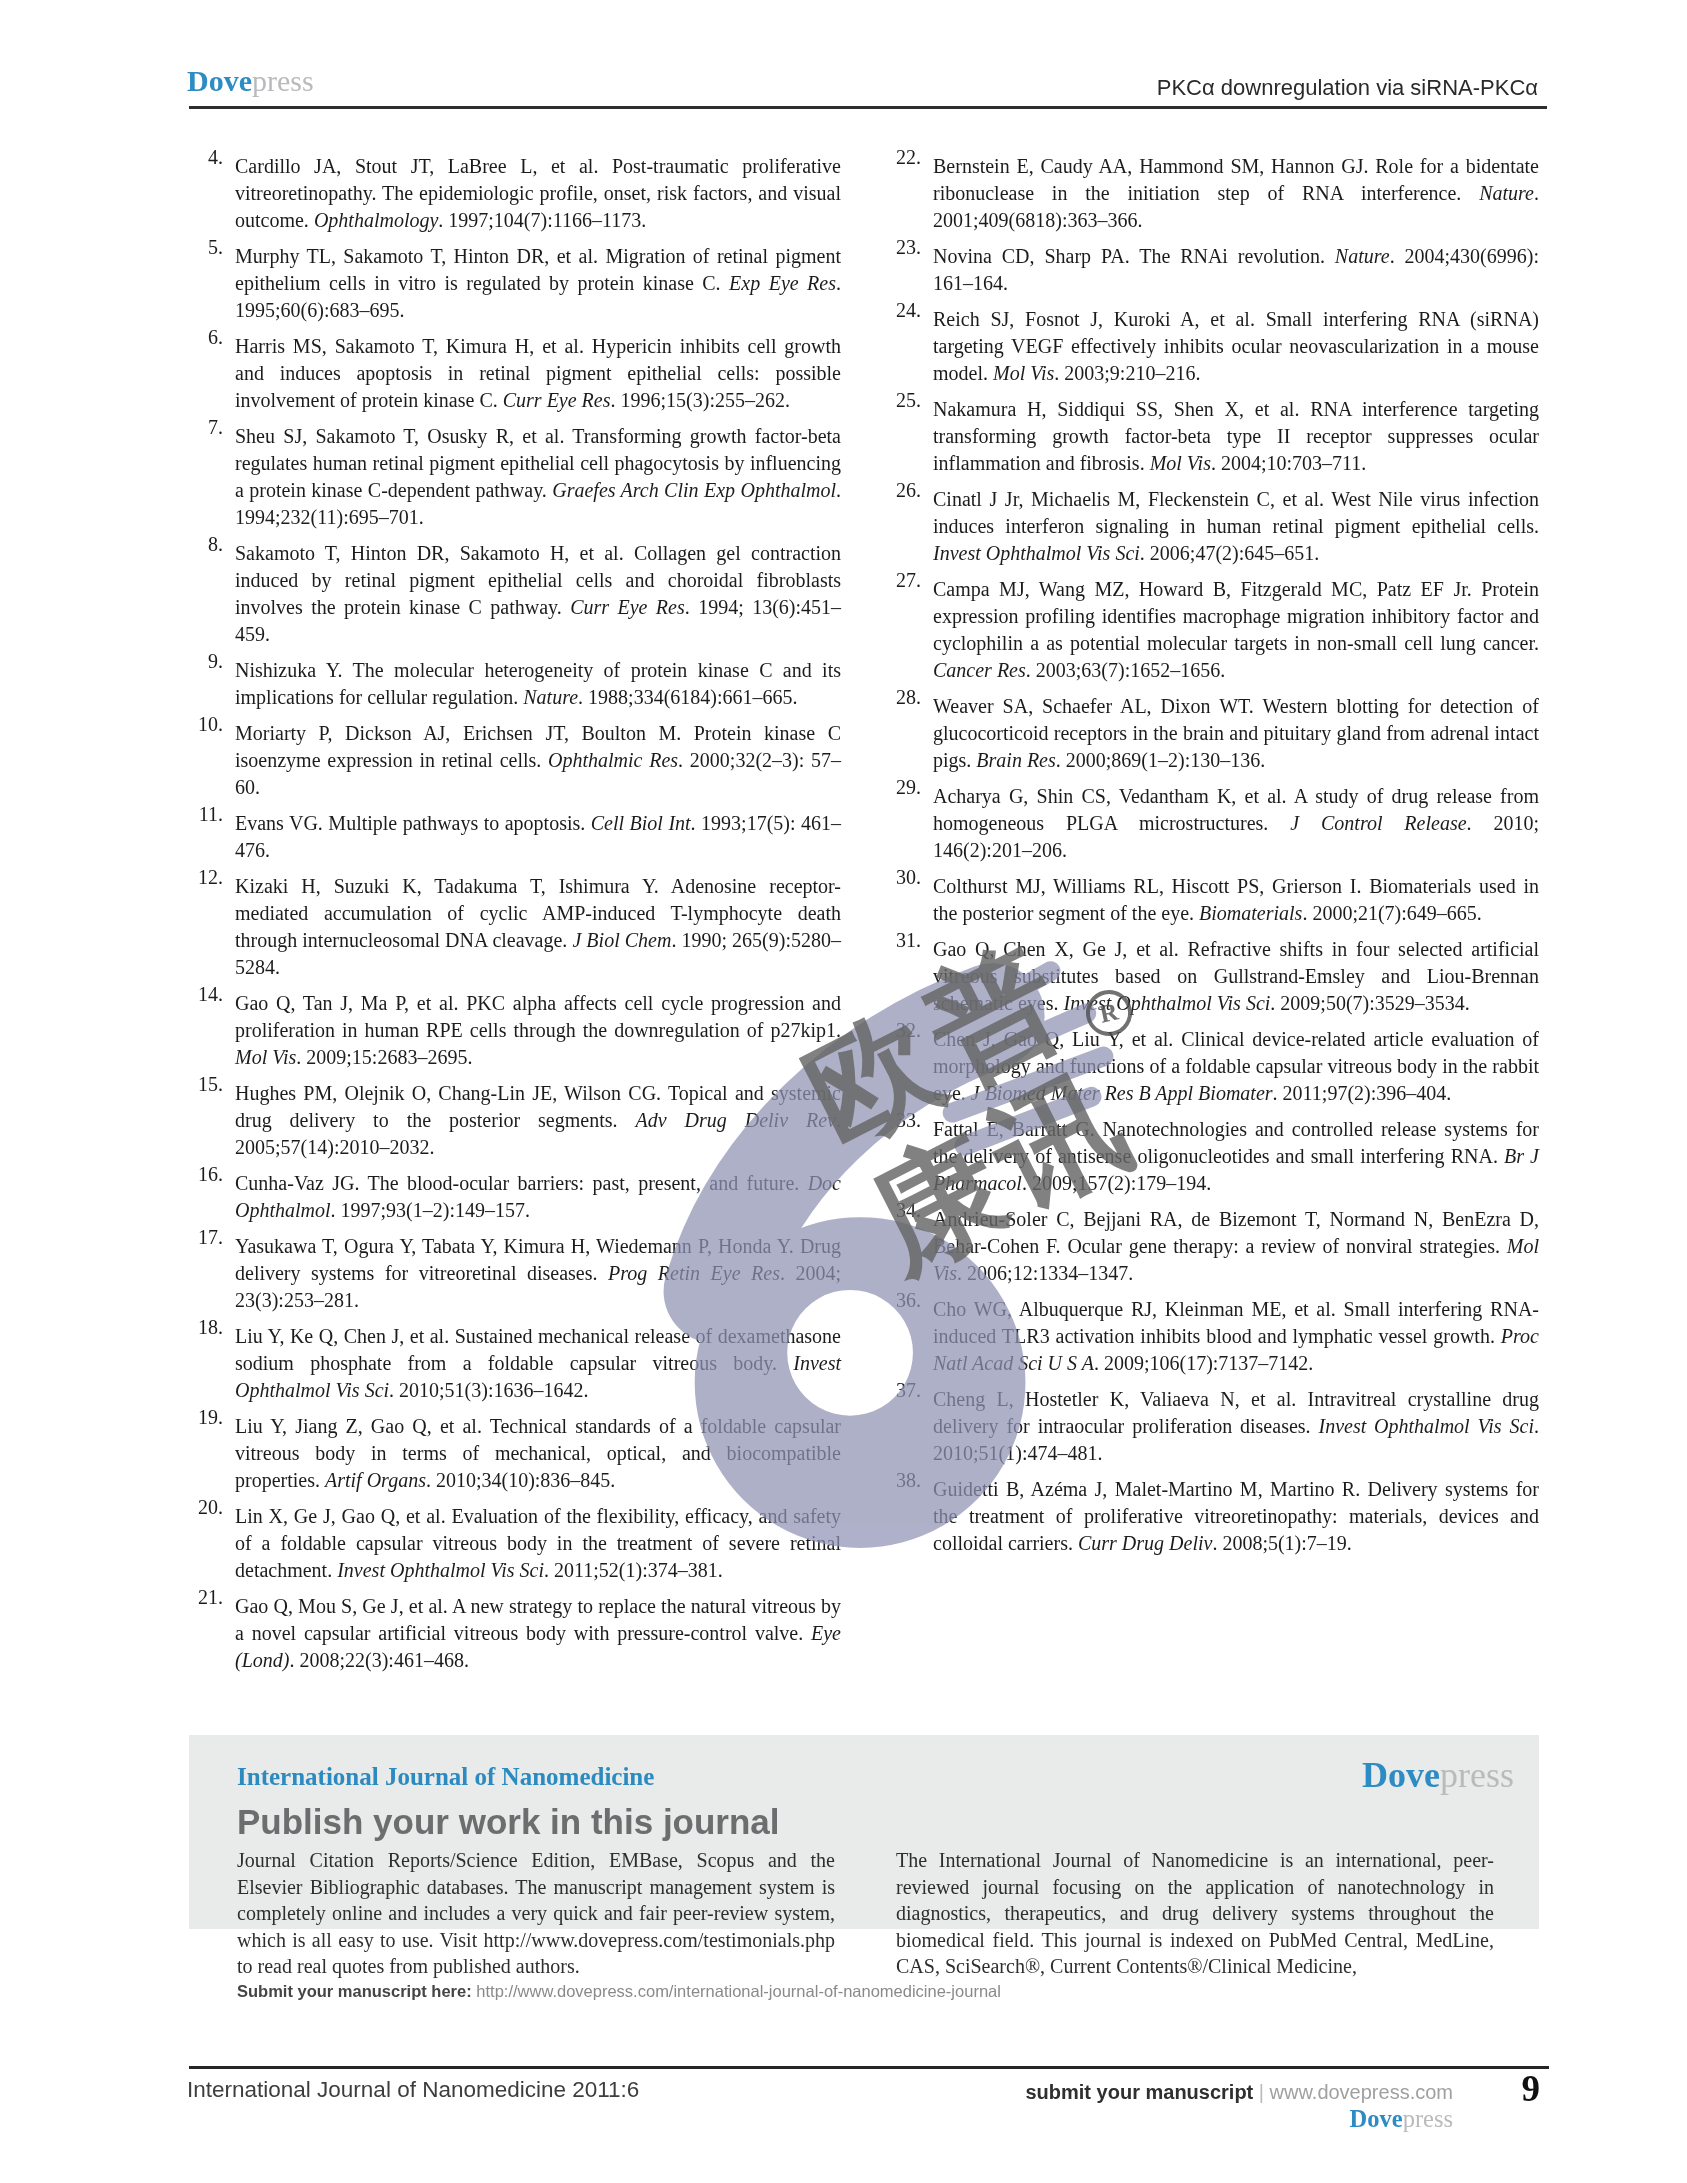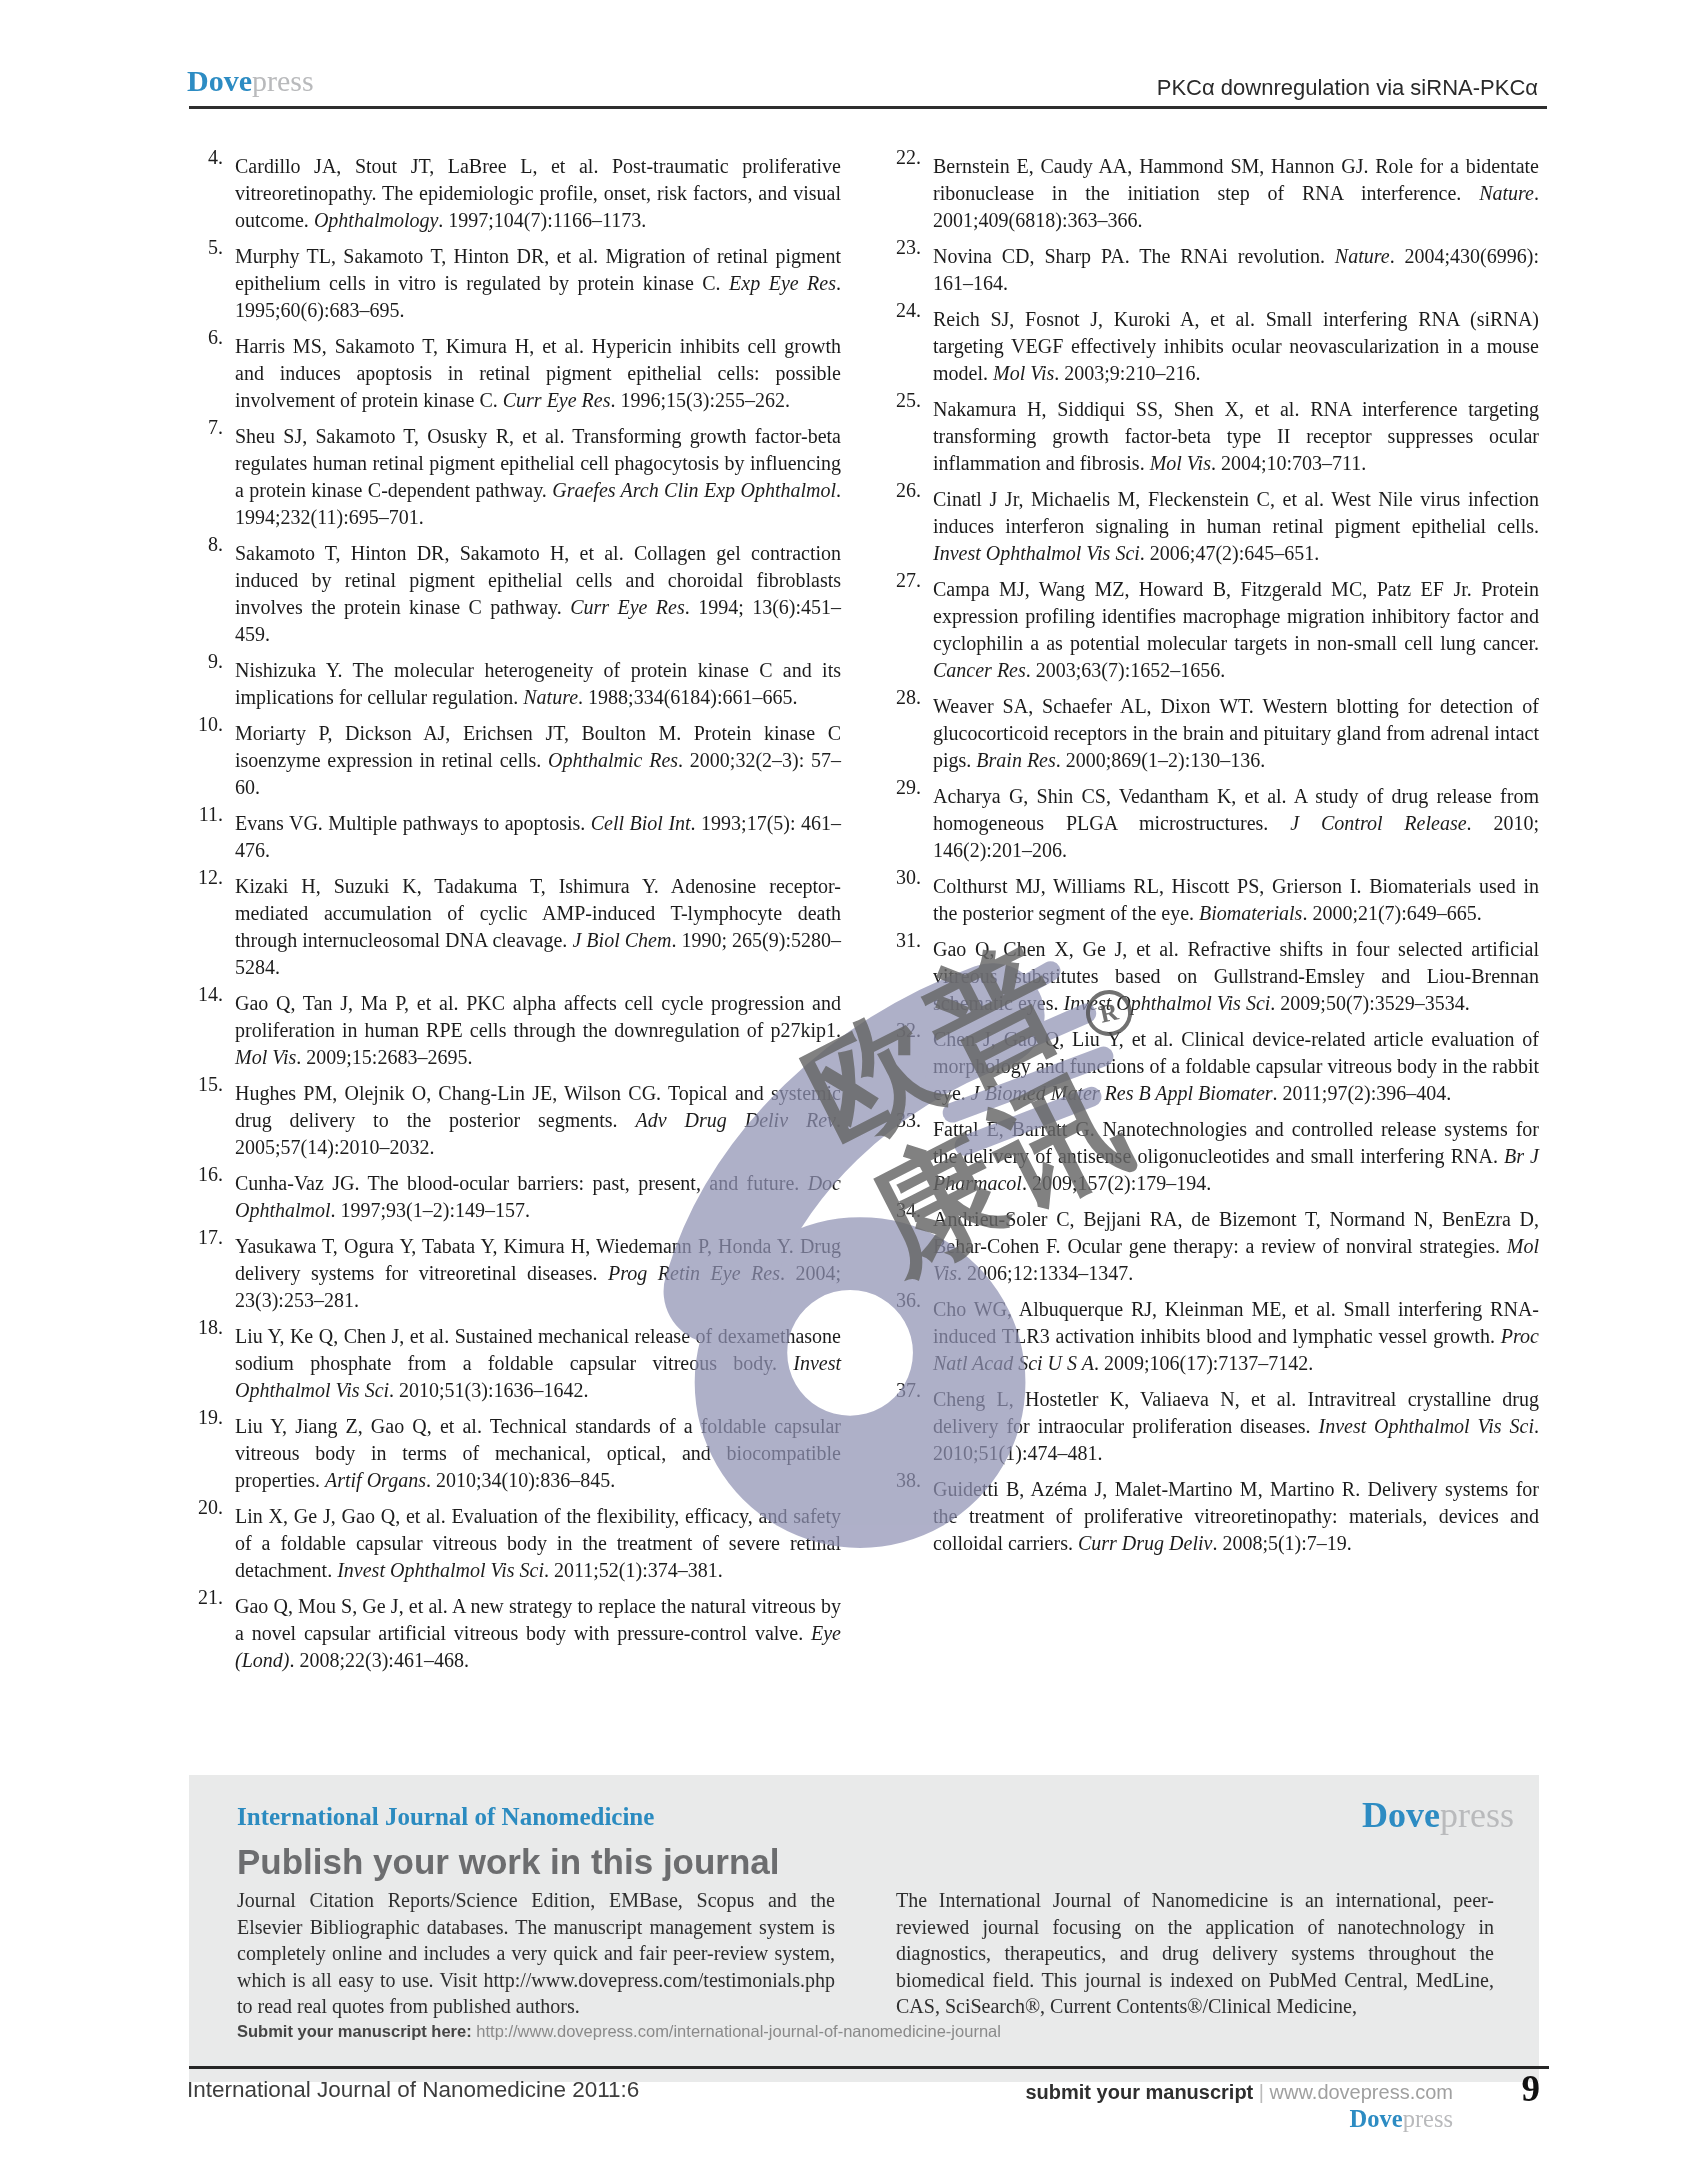--- a/index.html
+++ b/index.html
@@ -28,21 +28,21 @@
   .wm-svg{position:absolute;left:0;top:0;pointer-events:none;}
   .wm-chars{position:absolute;left:784px;top:1042px;transform:rotate(-27deg);transform-origin:top left;
             font-family:"DejaVu Sans","Liberation Sans",sans-serif;font-weight:700;
             font-size:127px;line-height:142px;letter-spacing:9.3px;color:#666666;opacity:.82;
             white-space:pre;pointer-events:none;}
   .wm-reg{position:absolute;left:1086px;top:990px;width:38px;height:38px;border:4.6px solid #4e4e4e;
           border-radius:50%;color:#4e4e4e;font:700 25px/38px "Liberation Serif",serif;text-align:center;
           opacity:.8;transform:rotate(-12deg);pointer-events:none;}
 
   
-  .journal-box{position:absolute;left:189px;top:1735px;width:1350px;height:307px;background:#e9eaea;margin-top:40px;}
+  .journal-box{position:absolute;left:189px;top:1735px;width:1350px;height:194px;background:#e9eaea;}
   .jb-name{position:absolute;left:48px;top:28px;font-size:25px;font-weight:600;color:#2b8bc0;}
   .jb-logo{position:absolute;right:25px;top:18.5px;font-size:36px;}
   .jb-heading{position:absolute;left:48px;top:67px;font-family:"Liberation Sans","DejaVu Sans",sans-serif;
               font-size:35px;font-weight:700;color:#6c6d6f;}
   .jb-cols{position:absolute;left:48px;top:112px;width:1257px;display:flex;gap:61px;
            font-size:20px;line-height:26.5px;color:#2e2e2e;}
   .jb-col{width:598px;text-align:justify;}
   .jb-submit{position:absolute;left:48px;top:247px;font-family:"Liberation Sans","DejaVu Sans",sans-serif;
              font-size:16.5px;}
   .jb-submit .lbl{font-weight:700;color:#454545;}

